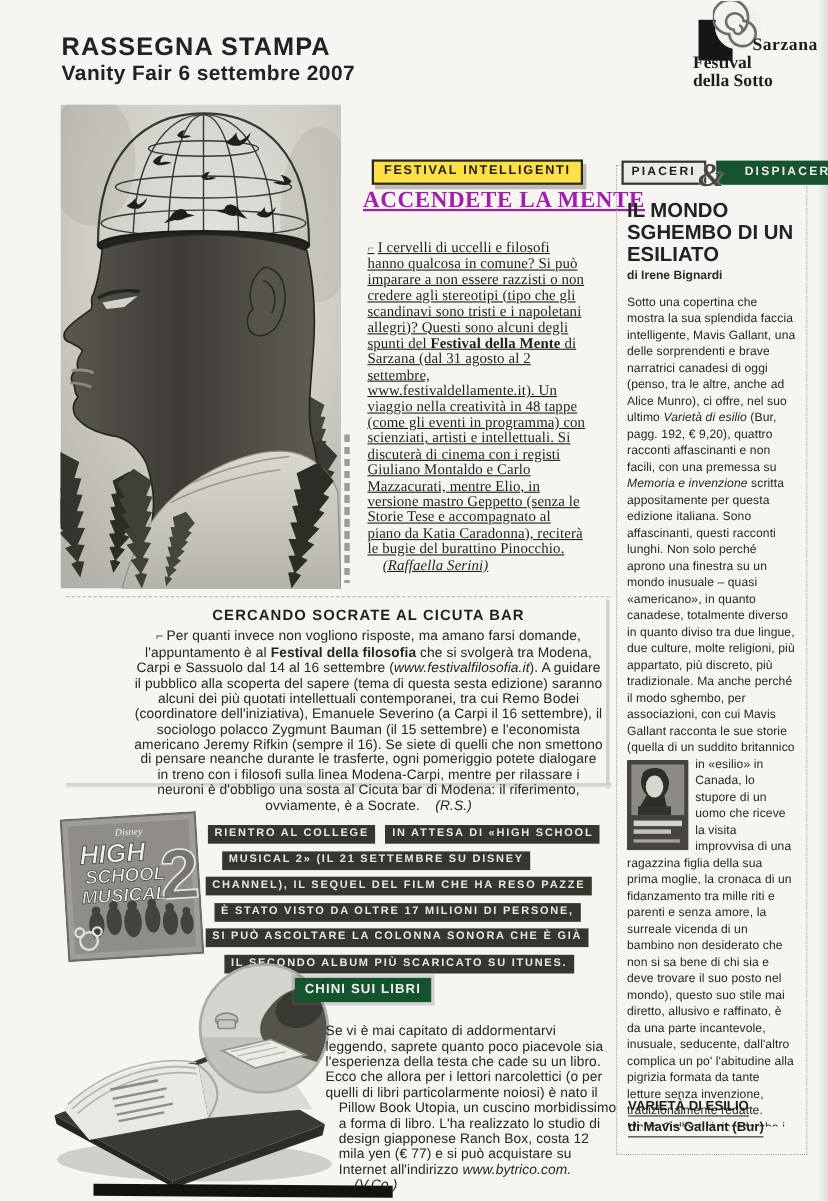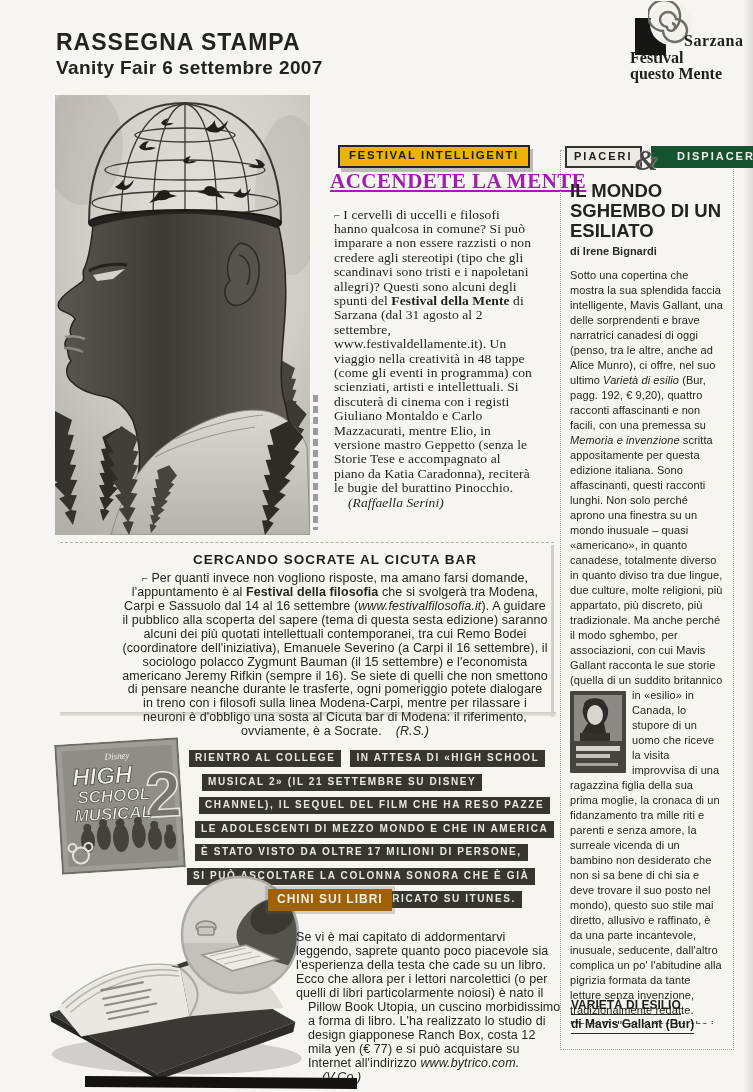--- a/index.html
+++ b/index.html
@@ -23,26 +23,26 @@
   .logo .city { position:absolute; left:64px; top:33px; font:bold 16px/1 "Liberation Serif", serif; letter-spacing:.5px; }
   .logo .l1 { position:absolute; left:10px; top:50px; font:bold 16px/1 "Liberation Serif", serif;text-align:center; }
   .logo .l2 { position:absolute; left:10px; top:66px; font:bold 16px/1 "Liberation Serif", serif; }
 
   
   .illo { left:55px; top:95px; width:255px; height:440px; }
   .credit-dashes { left:313px; top:395px; width:5px; height:135px;
     background:repeating-linear-gradient(to bottom,#55534e 0 7px, transparent 7px 11px); opacity:.55; }
 
   
-  .kicker { left:338px; top:145px; border:2px solid #262522; background:#eab308;
+  .kicker { left:338px; top:145px; border:2px solid #262522; background:#fde047;
     padding:2px 9px 3px; font:bold 11.5px/1.2 "Liberation Sans", sans-serif; letter-spacing:1.6px;
     box-shadow:3px 4px 0 rgba(120,118,112,.45); }
   .headline { left:330px; top:171px; font:bold 21px/1 "Liberation Serif", serif; letter-spacing:.5px; color:#a21caf;text-decoration:underline; }
-  .art-body { left:334px; top:194px; width:200px; font:13.5px/14.4px "Liberation Serif", serif;
-    letter-spacing:.1px; color:#201f1b; }
+  .art-body { left:334px; top:204px; width:200px; font:13.5px/14.4px "Liberation Serif", serif;
+    letter-spacing:.1px; color:#201f1b;text-decoration:underline; }
   .lead-mark { color:#4d4b46; font-size:11px; padding-right:3px; }
   .sig { font-style:italic; margin-left:14px; }
 
   
   .rule-dashed { left:60px; top:542px; width:494px; border-top:1px dashed #b3b1ab; }
   .soc-edge-v { left:551px; top:545px; width:3px; height:172px; background:#c7c5bf; opacity:.8; }
   .soc-edge-h { left:60px; top:712px; width:496px; height:4px;
     background:linear-gradient(to bottom,#c9c7c1,#e4e2dd); opacity:.9; }
   .socrate { left:122px; top:552px; width:426px;text-align:center; }
   .soc-title { font:bold 13.5px/1.2 "Liberation Sans", sans-serif; letter-spacing:1px; color:#201f1c; }
@@ -67,28 +67,28 @@
   .pd-foot .u { display:inline-block; border-bottom:1.5px solid #2b2a27; padding-bottom:2px; margin-bottom:3px; }
 
   
   .hsm-cover { left:58px; top:741px; transform:rotate(-3.5deg); }
   .hsm-rows { left:187px; top:747px; width:365px; }
   .hsm-row { margin-bottom:3.5px; white-space:nowrap; }
   .bar { display:inline-block; background:#37352f; color:#e9e7e1;
     font:bold 10px/1 "Liberation Sans", sans-serif; letter-spacing:1.6px; padding:3px 6px 4px;text-align:right; }
   .hsm-row.r0 { margin-left:2px; } .hsm-row.r0 .bar+.bar { margin-left:9px; }
   .hsm-row.r1 { margin-left:15px; }
-  .hsm-row.r2 { margin-left:12px; }
+  .hsm-row.r2 { margin-left:0; }
   .hsm-row.r3 { margin-left:8px; }
   .hsm-row.r4 { margin-left:8px; }
   .hsm-row.r5 { margin-left:0; }
   .hsm-row.r6 { margin-left:17px; }
 
   
-  .chini-kick { left:268px; top:889px; background:#a16207; color:#f1efe9;
+  .chini-kick { left:268px; top:889px; background:#14532d; color:#f1efe9;
     font:bold 12px/1.1 "Liberation Sans", sans-serif; letter-spacing:1px; padding:4px 9px 5px;
     box-shadow:0 0 0 3px rgba(100,98,92,.25); }
   .chini-body { left:262px; top:917px; width:300px; font:12.5px/14.1px "Liberation Sans", sans-serif;
     letter-spacing:.1px; color:#26251f; }
   .chini-body .sp1 { float:left; width:34px; height:72px; }
   .chini-body .sp2 { float:left; clear:left; width:46px; height:120px; }
   .sleep-photo { left:180px; top:875px; }
   .pillow-book { left:38px; top:898px; transform:rotate(1deg); }
   .bottom-bar { left:85px; top:1077px; width:272px; height:11px; background:#14130f; transform:rotate(.4deg); }
 </style>
@@ -102,21 +102,21 @@
   <div class="abs source-line">Vanity Fair 6 settembre 2007</div>
 
   <div class="abs logo">
     <div class="sq"></div>
     <svg class="spiral" width="46" height="46" viewBox="0 0 46 46">
       <circle cx="23" cy="23" r="21" fill="#f2f1ee"></circle>
       <path d="M23,23 m1,-1 a4,4 0 1 1 -5,4 a8,7.5 0 1 1 9,-8 a12,11.5 0 1 1 -13,12 a16,15.5 0 1 1 17,-16 a20,19 0 0 1 -5,14" fill="none" stroke="#6e6c67" stroke-width="2.4"></path>
     </svg>
     <div class="city">Sarzana</div>
     <div class="l1">Festival</div>
-    <div class="l2">questo Mente</div>
+    <div class="l2">della Sotto</div>
   </div>
 
   <svg class="abs illo" width="255" height="440" viewBox="0 0 255 440">
     <defs>
       <radialGradient id="bgv" cx="55%" cy="30%" r="85%">
         <stop offset="0%" stop-color="#e4e2dd"></stop>
           <stop offset="55%" stop-color="#cfccc6"></stop>
           <stop offset="100%" stop-color="#b2afa8"></stop>
       </radialGradient>
       <linearGradient id="skin" x1="0" y1="0" x2="1" y2="0">
@@ -262,21 +262,20 @@
     <g fill="none" stroke="#e3e1dc" stroke-width="2">
       <circle cx="20" cy="112" r="8"></circle>
         <circle cx="12" cy="104" r="4"></circle>
         <circle cx="28" cy="104" r="4"></circle>
     </g>
   </svg>
   <div class="abs hsm-rows">
     <div class="hsm-row r0"><span class="bar">RIENTRO AL COLLEGE</span><span class="bar">IN ATTESA DI «HIGH SCHOOL</span></div>
     <div class="hsm-row r1"><span class="bar">MUSICAL 2» (IL 21 SETTEMBRE SU DISNEY</span></div>
     <div class="hsm-row r2"><span class="bar">CHANNEL), IL SEQUEL DEL FILM CHE HA RESO PAZZE</span></div>
-    <div class="hsm-row r3"><span class="bar">LE ADOLESCENTI DI MEZZO MONDO E CHE IN AMERICA</span></div>
     <div class="hsm-row r4"><span class="bar">È STATO VISTO DA OLTRE 17 MILIONI DI PERSONE,</span></div>
     <div class="hsm-row r5"><span class="bar">SI PUÒ ASCOLTARE LA COLONNA SONORA CHE È GIÀ</span></div>
     <div class="hsm-row r6"><span class="bar">IL SECONDO ALBUM PIÙ SCARICATO SU ITUNES.</span></div>
   </div>
 
   <svg class="abs pillow-book" width="272" height="180" viewBox="0 0 272 180">
     <ellipse cx="140" cy="158" rx="125" ry="18" fill="#8c8a84" opacity=".35"></ellipse>
     <path d="M12,118 L120,176 L258,122 L150,62 Z" fill="#3b3935"></path>
     <path d="M12,118 L120,176 L122,182 L14,126 Z" fill="#262521"></path>
     <path d="M120,176 L258,122 L256,132 L122,182 Z" fill="#2d2c28"></path>

